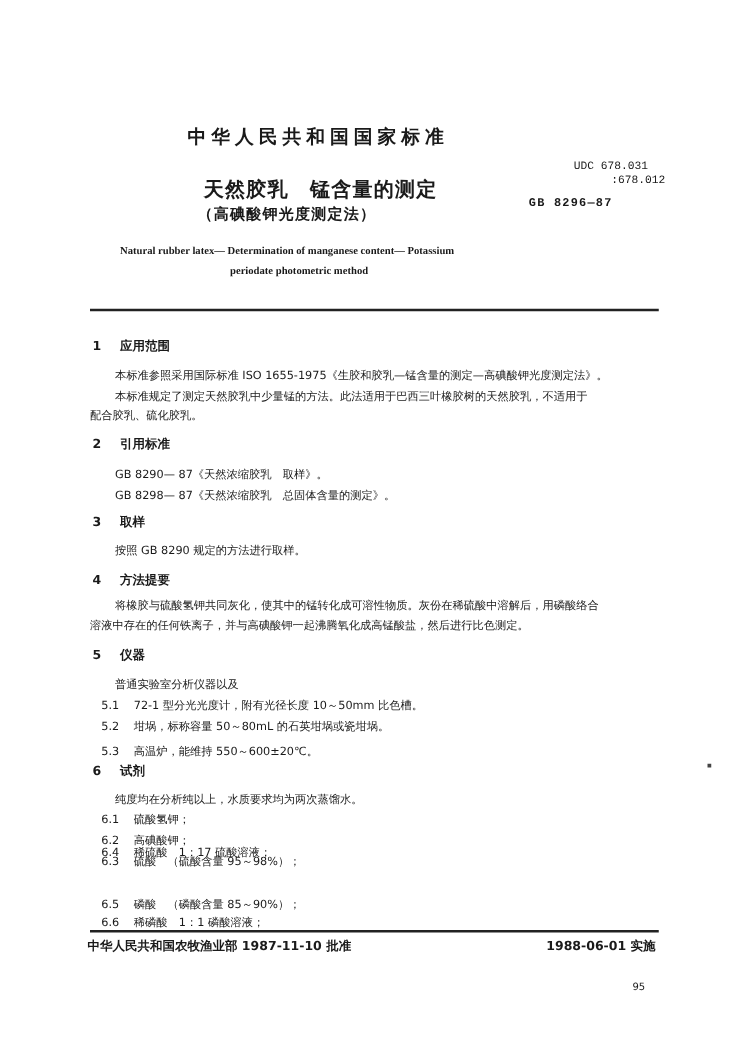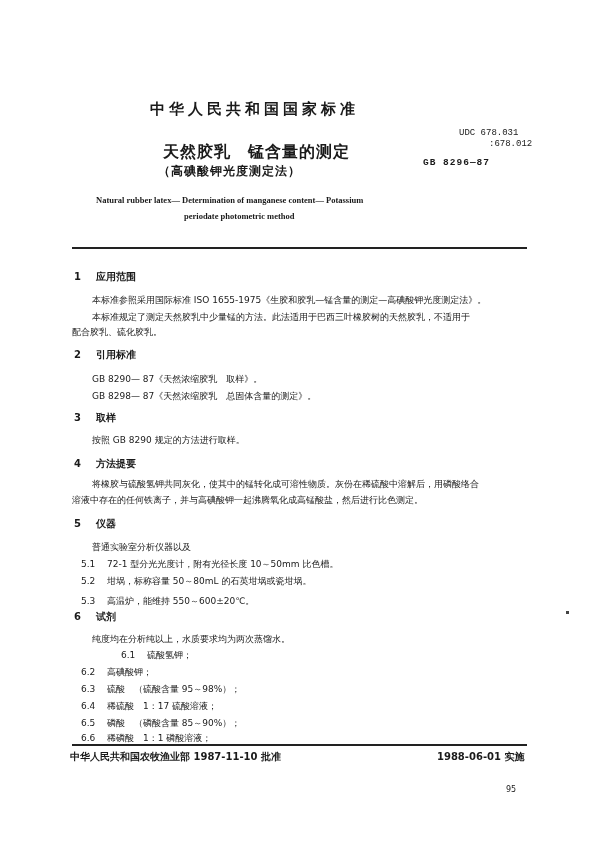--- a/index.html
+++ b/index.html
@@ -84,30 +84,30 @@
 <div class="abs body-t" style="left:81px; top:595px;">
   <span class="item-num">5.3</span><span>高温炉，能维持 550～600±20℃。</span>
 </div>
 
 <div class="abs mark"></div>
 
 <div class="abs sec-h" style="left:74px; top:610px;">
   <span class="num">6</span><span>试剂</span>
 </div>
 <div class="abs body-t" style="left:92px; top:633px;">纯度均在分析纯以上，水质要求均为两次蒸馏水。</div>
-<div class="abs body-t" style="left:81px; top:649px;margin-left:40px;">
+<div class="abs body-t" style="left:81px; top:649px;">
   <span class="item-num">6.1</span><span>硫酸氢钾；</span>
 </div>
 <div class="abs body-t" style="left:81px; top:666px;">
   <span class="item-num">6.2</span><span>高碘酸钾；</span>
 </div>
 <div class="abs body-t" style="left:81px; top:683px;">
   <span class="item-num">6.3</span><span>硫酸　（硫酸含量 95～98%）；</span>
 </div>
-<div class="abs body-t" style="left:81px; top:700px;">
+<div class="abs body-t" style="left:81px; top:676px;">
   <span class="item-num">6.4</span><span>稀硫酸　1：17 硫酸溶液；</span>
 </div>
 <div class="abs body-t" style="left:81px; top:717px;">
   <span class="item-num">6.5</span><span>磷酸　（磷酸含量 85～90%）；</span>
 </div>
 <div class="abs body-t" style="left:81px; top:732px;">
   <span class="item-num">6.6</span><span>稀磷酸　1：1 磷酸溶液；</span>
 </div>
 
 <div class="rule bottom"></div>

